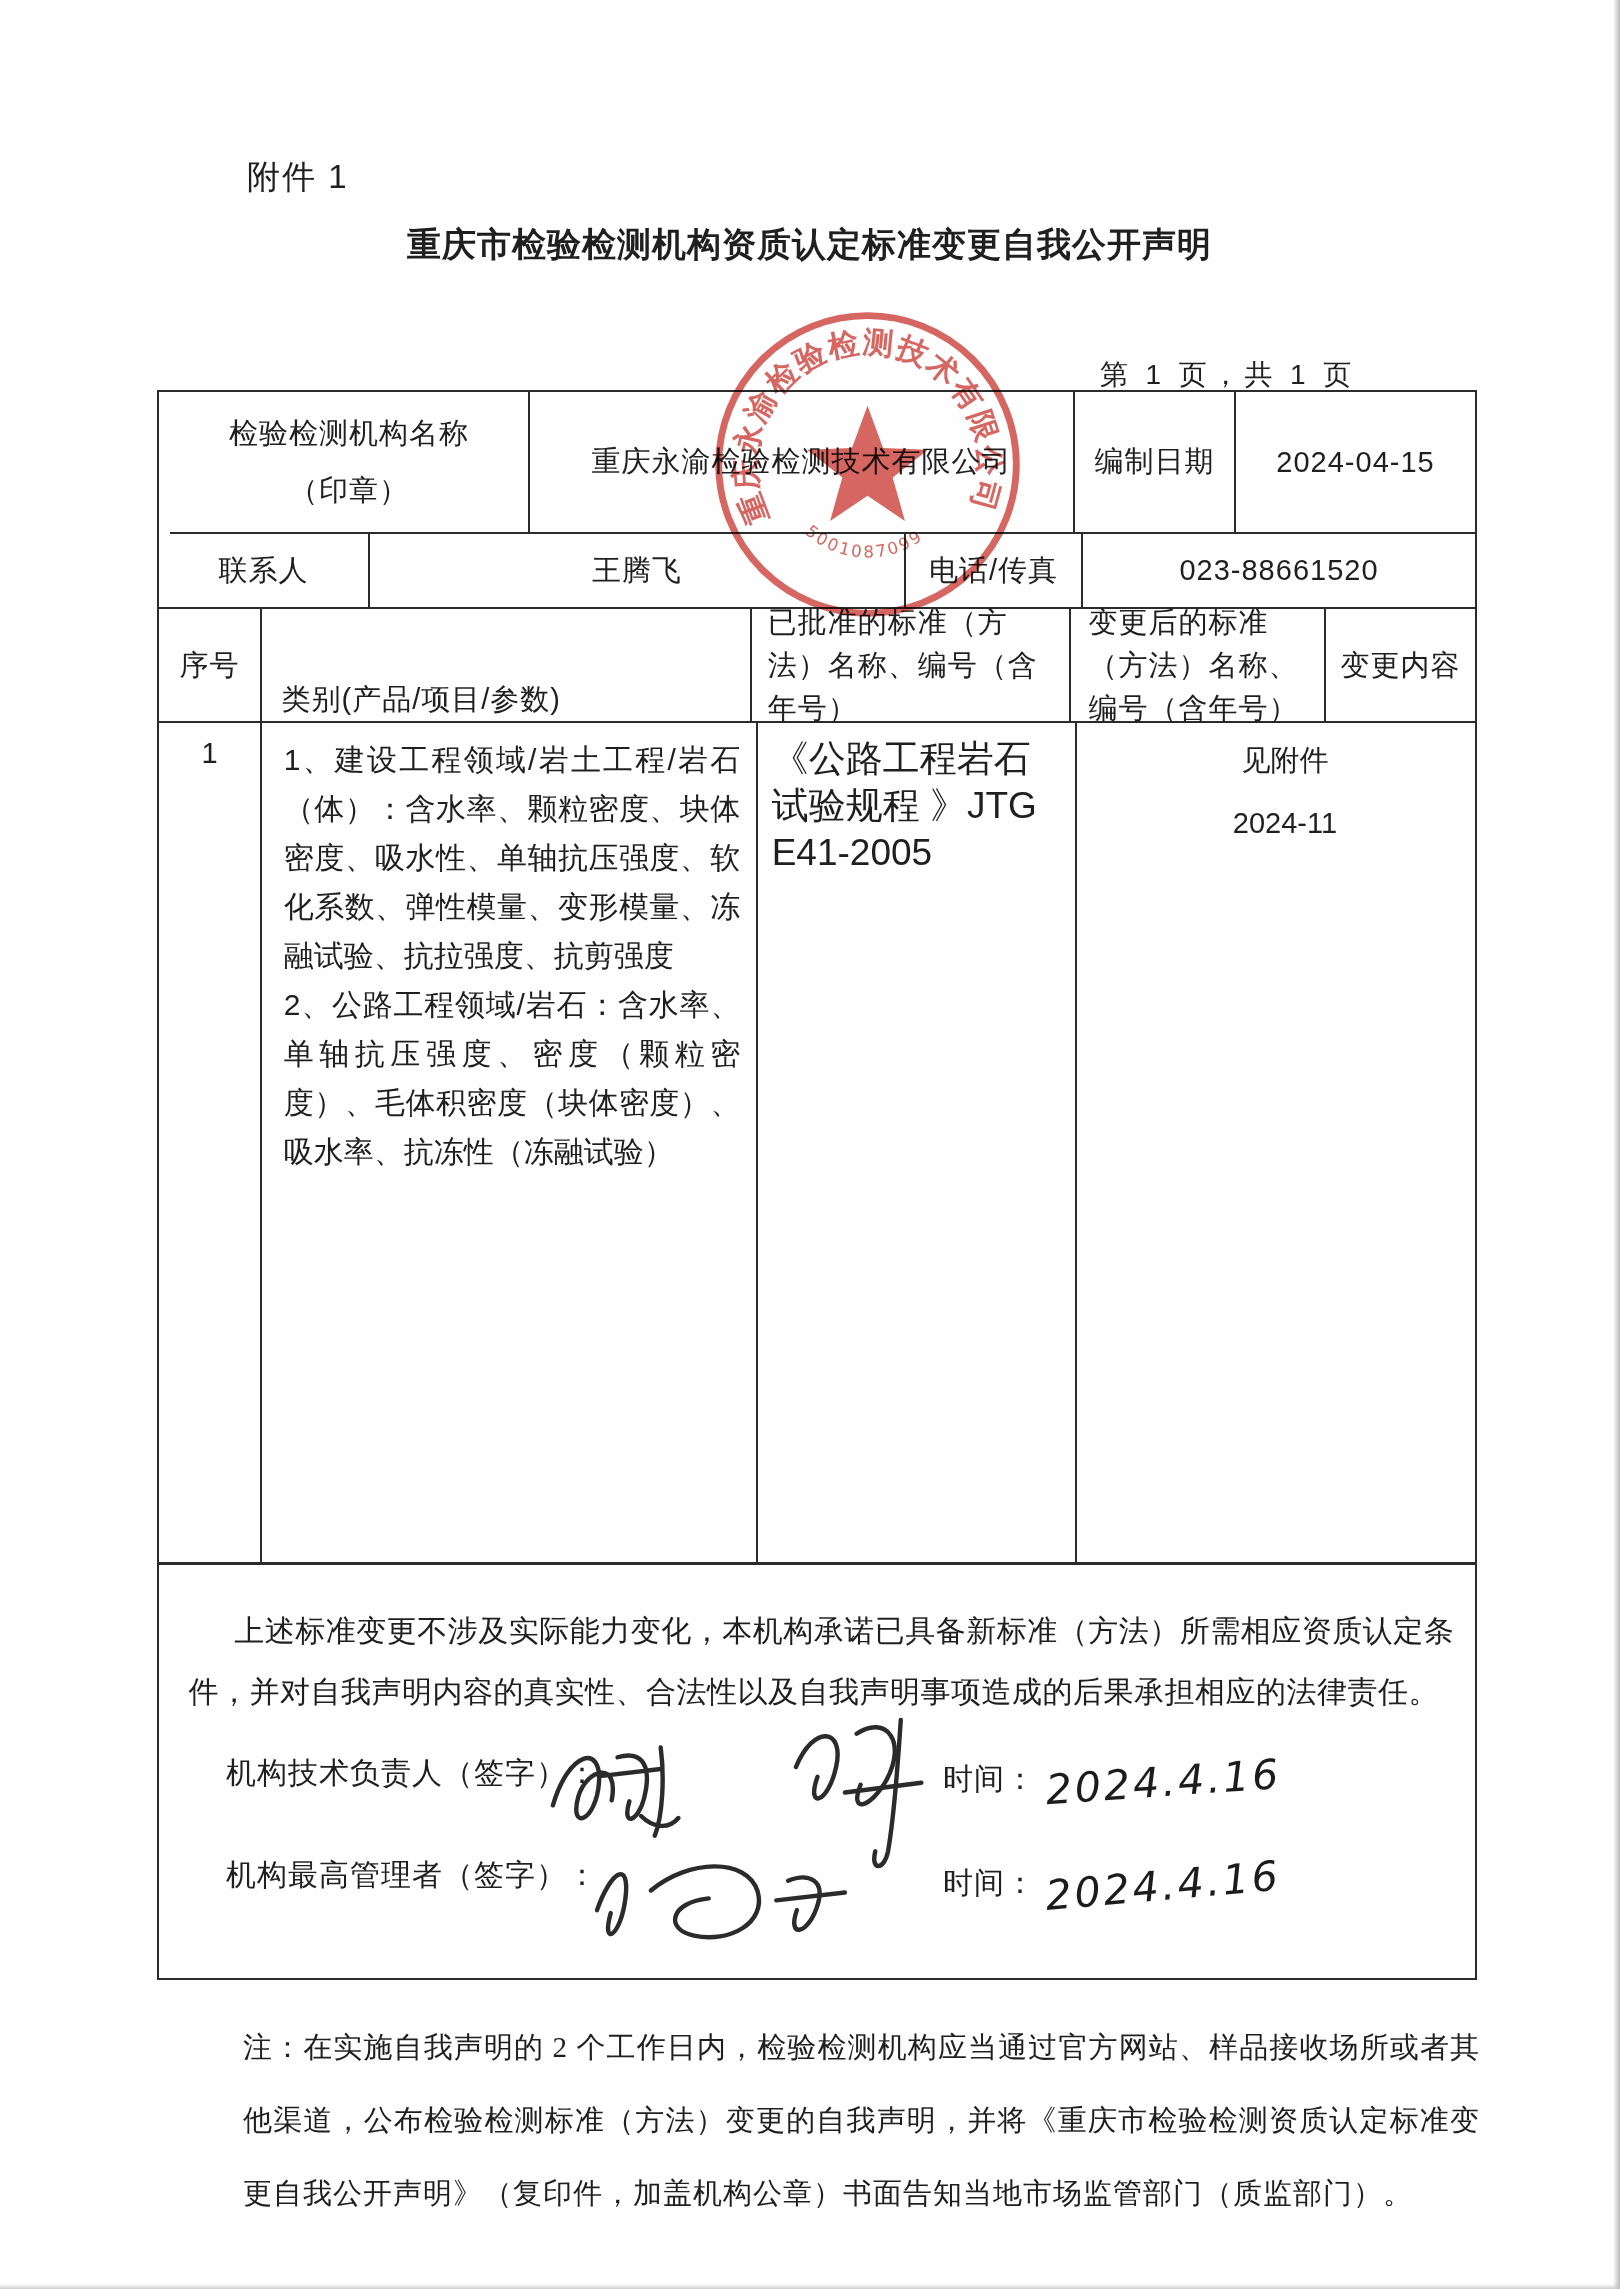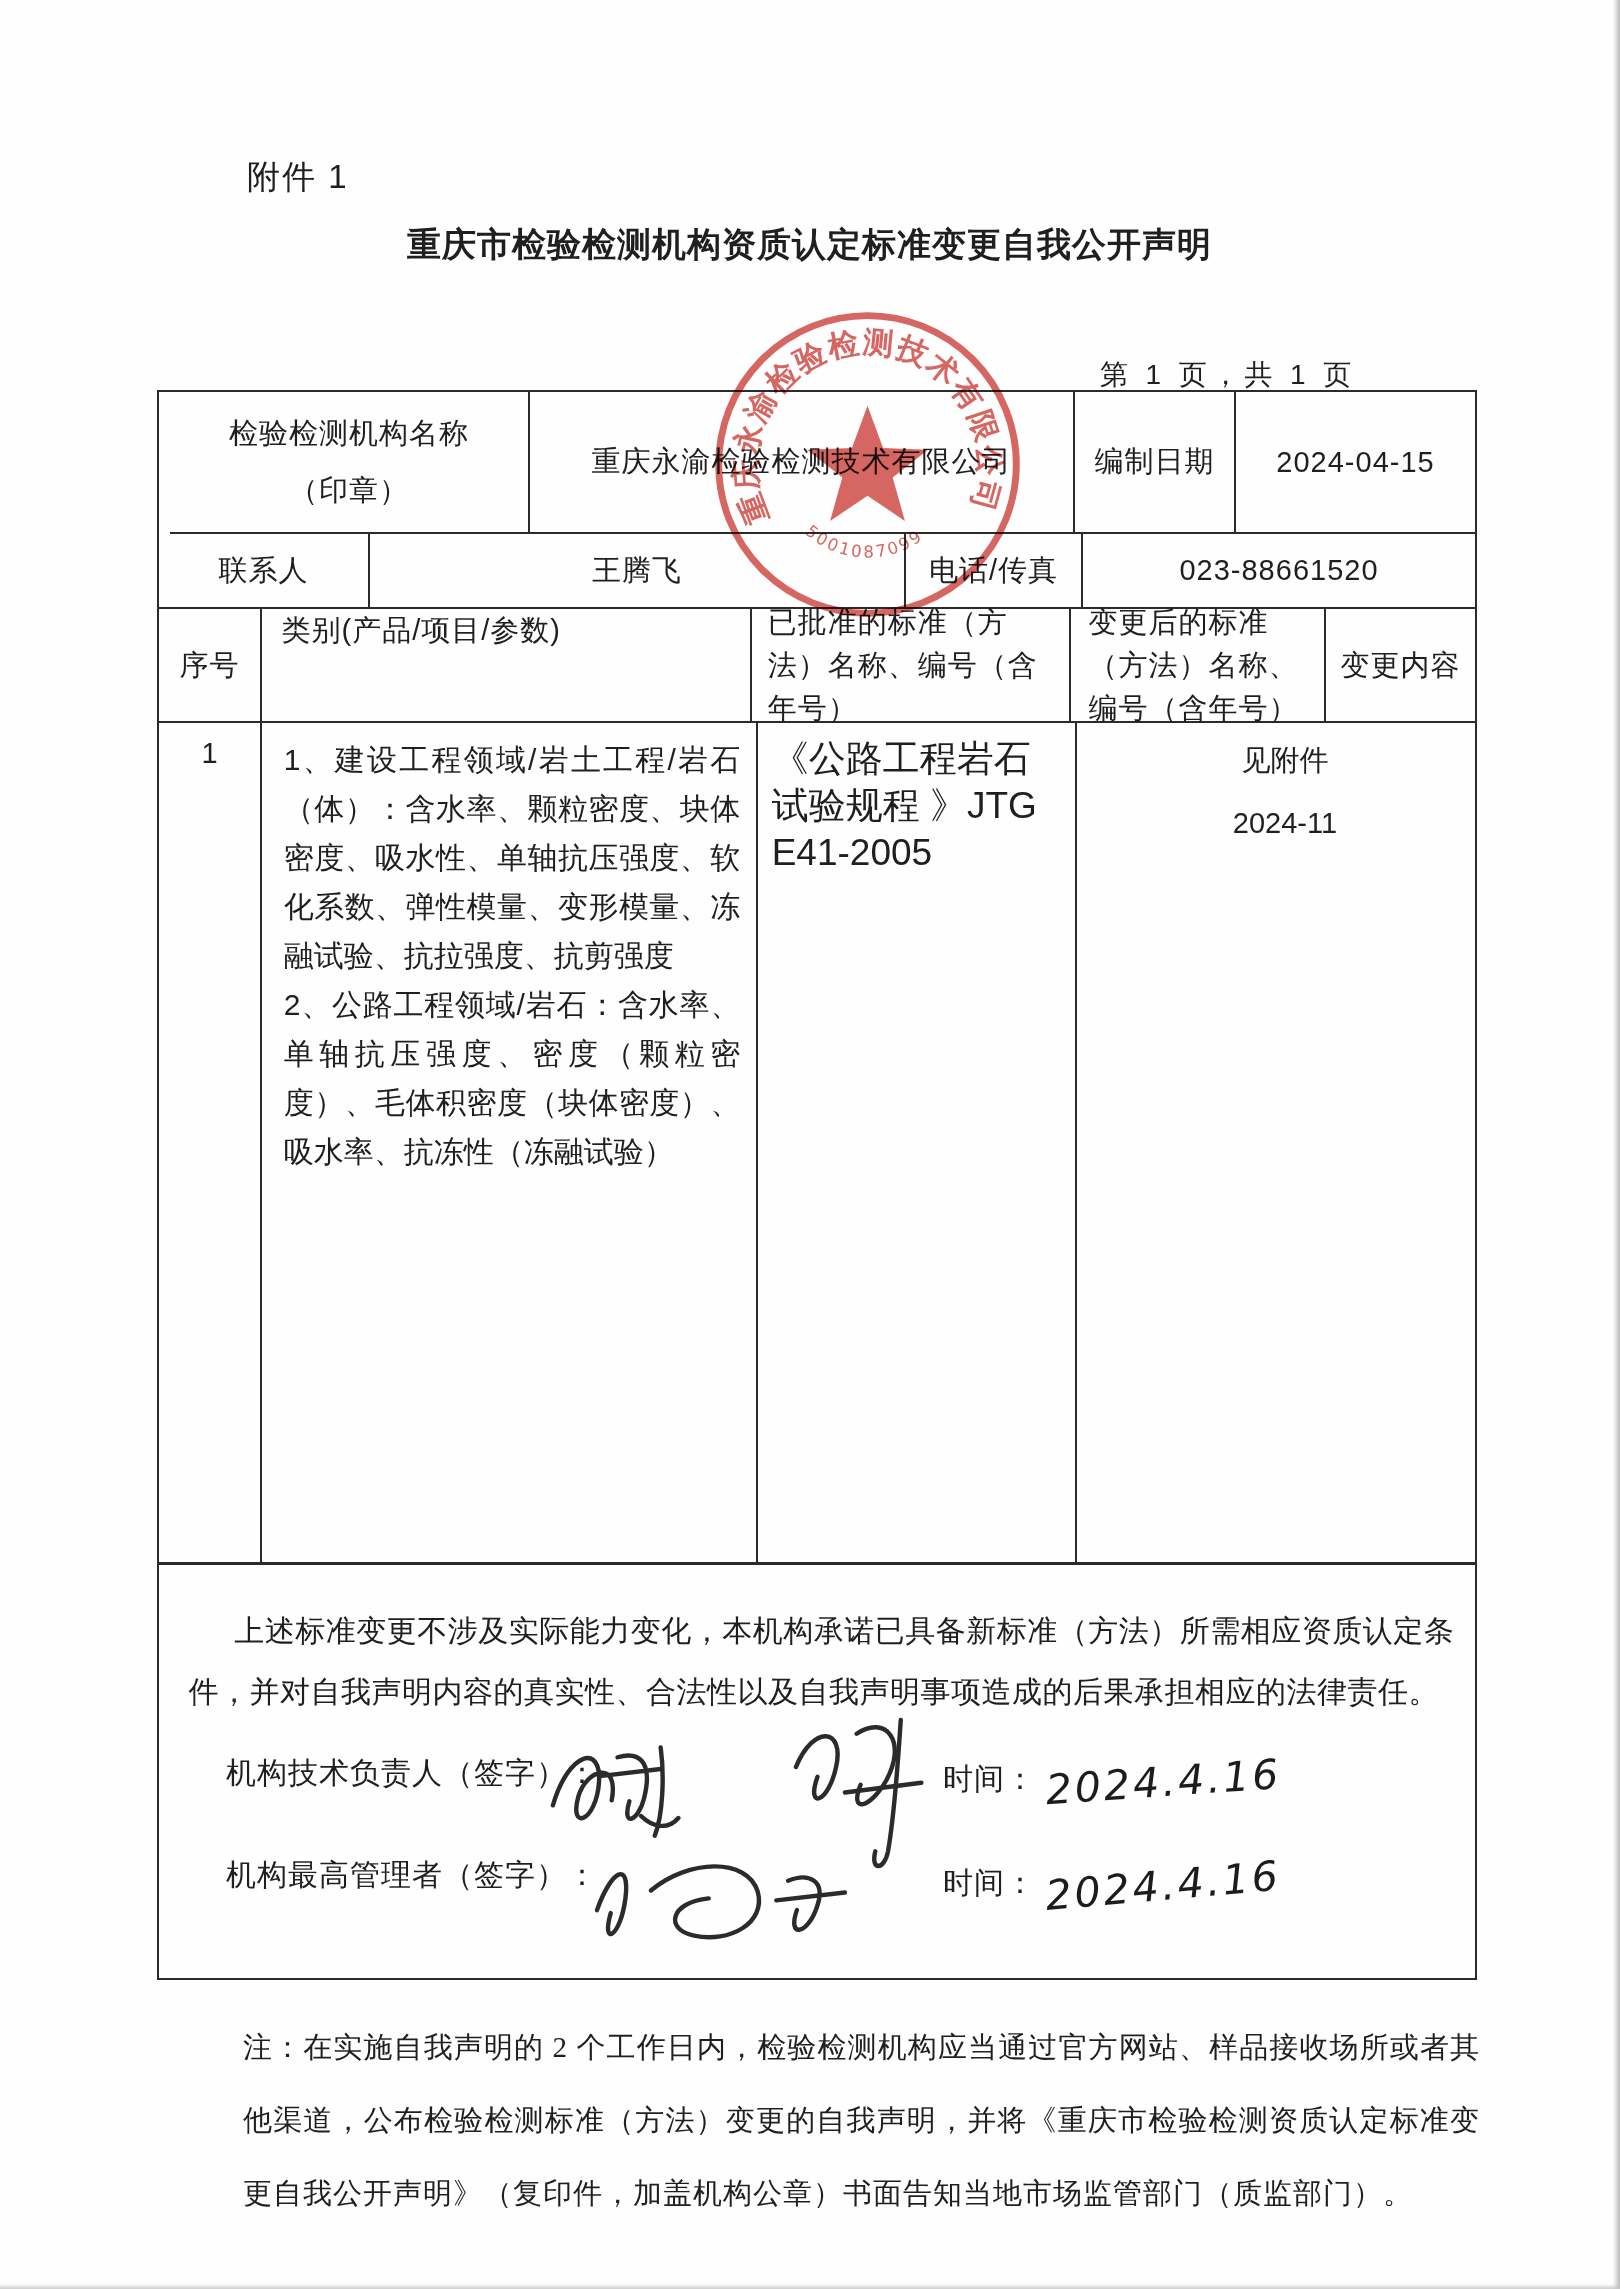--- a/index.html
+++ b/index.html
@@ -132,21 +132,21 @@
       </div>
       <div class="cell last c-center plain30">
         <div>023-88661520</div>
       </div>
     </div>
 
     <div class="trow r3">
       <div class="cell c-center hdr" style="flex-basis:103px">
         <div>序号</div>
       </div>
-      <div class="cell hdr" style="flex-basis:490px;justify-content:flex-start;padding-left:19.6px">
+      <div class="cell hdr" style="flex-basis:490px;justify-content:flex-end;padding-left:19.6px">
         <div>类别(产品/项目/参数)</div>
       </div>
       <div class="cell c-center hdr" style="flex-basis:319px;padding:0 15.7px">
         <div style="text-align:left">已批准的标准（方法）名称、编号（含年号）</div>
       </div>
       <div class="cell c-center hdr" style="flex-basis:255px;padding:0 17.6px">
         <div style="text-align:left">变更后的标准（方法）名称、编号（含年号）</div>
       </div>
       <div class="cell last c-center hdr">
         <div>变更内容</div>

